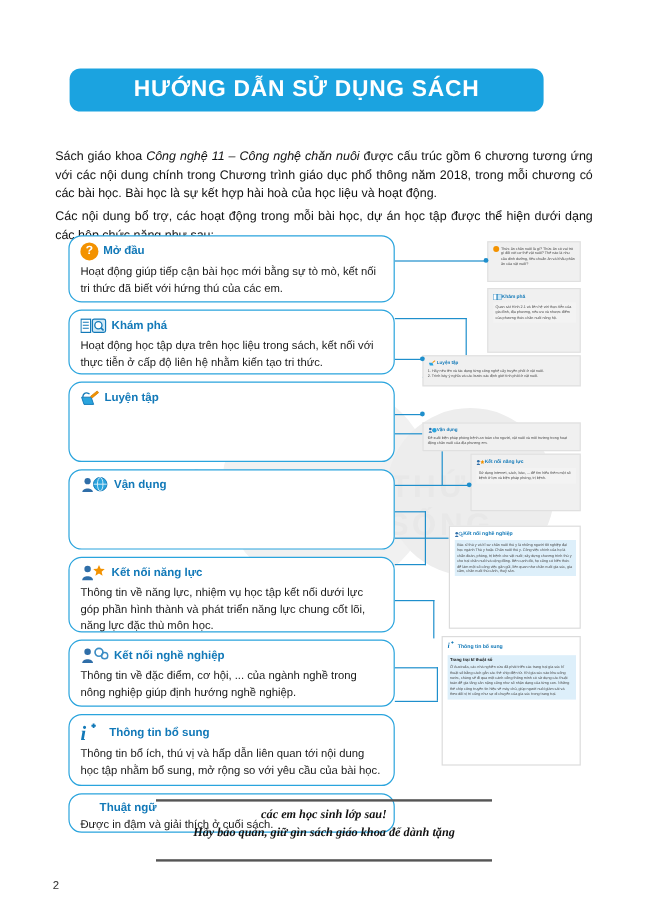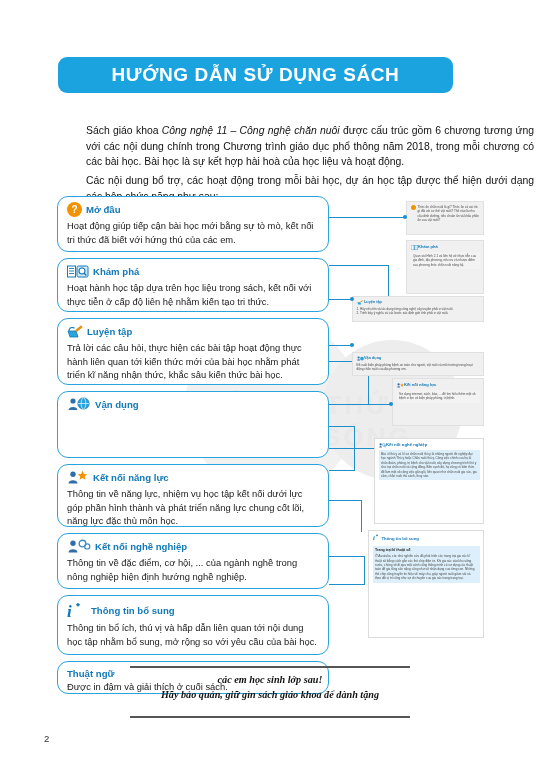--- a/index.html
+++ b/index.html
@@ -36,21 +36,21 @@
     display:flex;align-items:center;justify-content:center;
     z-index:3;
   }
   .banner-text{
     color:#ffffff;font-weight:bold;font-size:19px;letter-spacing:.6px;
   }
 
   
   .intro{
     position:absolute;left:46px;width:448px;z-index:3;
-    font-size:10.4px;line-height:1.48;text-align:justify;color:#111;margin-left:40px;
+    font-size:10.4px;line-height:1.48;text-align:justify;color:#111;
   }
   #intro1{top:113px;}
   #intro2{top:163px;}
   .intro i{font-style:italic;}
 
   
   .box{
     position:absolute;left:57px;
     border:1.3px solid #2aa4dd;border-radius:11px;
     background:#ffffff;z-index:3;
@@ -85,21 +85,21 @@
 
   
   #box-modau{top:196px;width:272px;height:56px;}
   #box-khampha{top:258px;width:272px;height:54px;}
   #box-luyentap{top:318px;width:272px;height:67px;}
   #box-vandung{top:391px;width:272px;height:67px;}
   #box-ketnoinangluc{top:464px;width:272px;height:63px;}
   #box-nghenghiep{top:533px;width:272px;height:56px;}
   #box-thongtin{top:595px;width:272px;height:60px;}
   #box-thuatngu{top:661px;width:272px;height:33px;padding-top:6px;}
-  #box-thuatngu .box-title{font-size:9.6px;}
+  #box-thuatngu .box-title{font-size:9.6px;margin-left:16px;}
   #box-thuatngu .box-body{margin-top:1px;}
 
   
   .conn{position:absolute;background:#1f8fcc;z-index:2;}
   .conn-h{height:1.2px;}
   .conn-v{width:1.2px;}
   .dot{
     position:absolute;width:4px;height:4px;border-radius:50%;
     background:#1f8fcc;z-index:4;
   }
@@ -218,35 +218,34 @@
           <line x1="2" y1="3.5" x2="7" y2="3.5" stroke="#1279b8" stroke-width="0.9"></line>
           <line x1="2" y1="6" x2="7" y2="6" stroke="#1279b8" stroke-width="0.9"></line>
           <line x1="2" y1="8.5" x2="7" y2="8.5" stroke="#1279b8" stroke-width="0.9"></line>
           <rect x="10" y="1" width="11" height="11" rx="1.5" fill="#cfe9f7" stroke="#1279b8" stroke-width="1"></rect>
           <circle cx="15" cy="6" r="3" fill="#fff" stroke="#1279b8" stroke-width="1.1"></circle>
           <line x1="17.2" y1="8.3" x2="19.3" y2="10.4" stroke="#1279b8" stroke-width="1.4"></line>
         </svg>
       </span>
       <span class="box-title">Khám phá</span>
     </div>
-    <div class="box-body">Hoạt hành học tập dựa trên học liệu trong sách, kết nối với thực tiễn ở cấp độ liên hệ nhằm kiến tạo tri thức.</div>
+    <div class="box-body">Hoạt động học tập dựa trên học liệu trong sách, kết nối với thực tiễn ở cấp độ liên hệ nhằm kiến tạo tri thức.</div>
   </div>
 
   <div class="box" id="box-luyentap">
     <div class="box-head">
       <span class="ic ic-lt">
         <svg width="16" height="15" viewBox="0 0 16 15">
           <path d="M1 6 L9 6 L11 12 L3 12 Z" fill="#2aa4dd" stroke="#1279b8" stroke-width="0.8"></path>
           <path d="M2 6 C2 3.2 4 2 6 2.6 L7.6 3.2" fill="none" stroke="#1279b8" stroke-width="1.1"></path>
           <path d="M8.5 5.2 L14 0.8 L15.2 2.2 L9.8 6.6 Z" fill="#f39200" stroke="#d07c00" stroke-width="0.6"></path>
         </svg>
       </span>
       <span class="box-title">Luyện tập</span>
     </div>
-    <div class="box-body">Trả lời các câu hỏi, thực hiện các bài tập hoạt động thực hành liên quan tới kiến thức mới của bài học nhằm phát triển kĩ năng nhận thức, khắc sâu kiến thức bài học.</div>
   </div>
 
   <div class="box" id="box-vandung">
     <div class="box-head">
       <span class="ic ic-vd">
         <svg width="24" height="15" viewBox="0 0 24 15">
           <circle cx="6" cy="4" r="2.6" fill="#2f6ea8"></circle>
           <path d="M1.6 13 C1.6 9 10.4 9 10.4 13 Z" fill="#2f6ea8"></path>
           <circle cx="16.5" cy="6.5" r="5.6" fill="#2aa4dd" stroke="#1279b8" stroke-width="0.8"></circle>
           <ellipse cx="16.5" cy="6.5" rx="2.3" ry="5.6" fill="none" stroke="#eaf6fd" stroke-width="0.7"></ellipse>
@@ -276,21 +275,21 @@
       <span class="ic ic-knn">
         <svg width="24" height="15" viewBox="0 0 24 15">
           <circle cx="6" cy="4.2" r="2.7" fill="#2f6ea8"></circle>
           <path d="M1.5 13.5 C1.5 9.2 10.5 9.2 10.5 13.5 Z" fill="#2f6ea8"></path>
           <circle cx="15.5" cy="4.6" r="3.3" fill="none" stroke="#3c8dc4" stroke-width="1.4"></circle>
           <circle cx="20.2" cy="7.4" r="2.6" fill="none" stroke="#3c8dc4" stroke-width="1.2"></circle>
         </svg>
       </span>
       <span class="box-title">Kết nối nghề nghiệp</span>
     </div>
-    <div class="box-body">Thông tin về đặc điểm, cơ hội, ... của ngành nghề trong nông nghiệp hiện định hướng nghề nghiệp.</div>
+    <div class="box-body">Thông tin về đặc điểm, cơ hội, ... của ngành nghề trong nông nghiệp giúp định hướng nghề nghiệp.</div>
   </div>
 
   <div class="box" id="box-thongtin">
     <div class="box-head" style="gap:8px;">
       <span class="ic ic-tt">
         <svg width="18" height="19" viewBox="0 0 18 19">
           <text x="0" y="16" font-family="Liberation Serif, serif" font-size="17" font-style="italic" font-weight="bold" fill="#1279b8">i</text>
           <path d="M9.2 3.8 L12.8 3.8 M11 2 L11 5.6" stroke="#1279b8" stroke-width="1.5"></path>
         </svg>
       </span>

